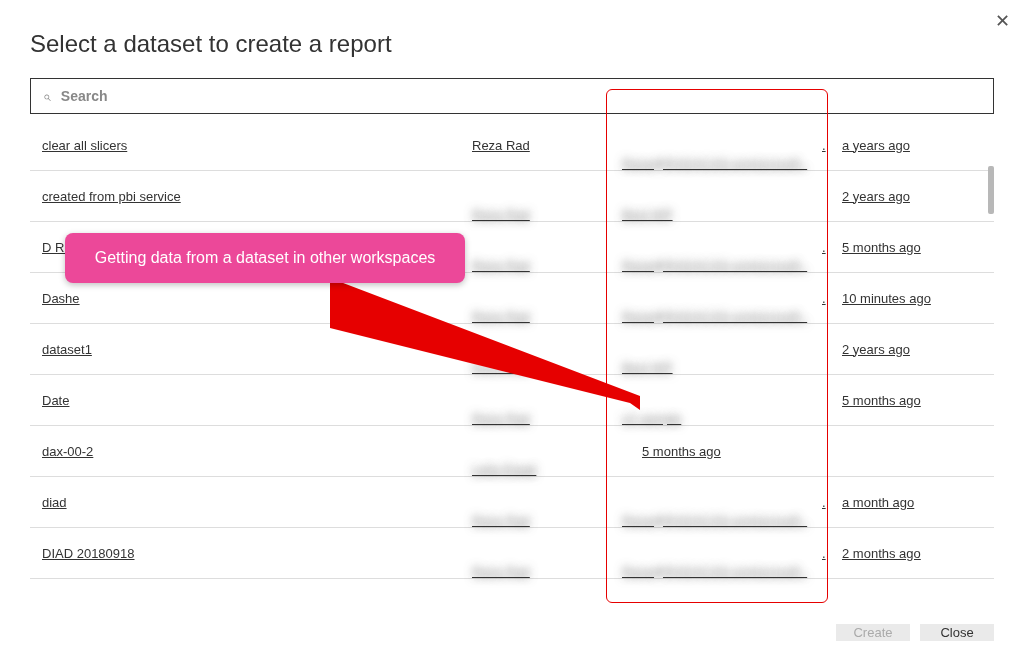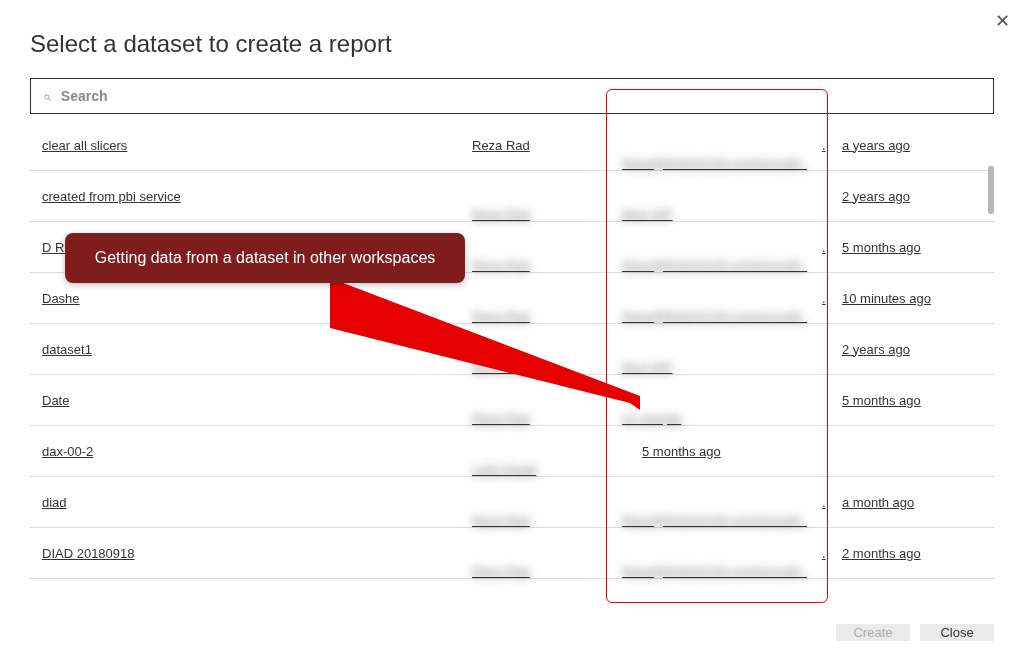--- a/index.html
+++ b/index.html
@@ -120,21 +120,21 @@
     width: 222px;
     height: 514px;
     pointer-events: none;
   }
   
   .callout {
     position: absolute;
     left: 65px;
     top: 233px;
     width: 400px;
-    background: #7f1d1d;
+    background: #ec4899;
     color: #fff;
     border-radius: 8px;
     padding: 14px 22px;
     font-size: 16px;
     text-align: center;
     line-height: 1.35;
     box-shadow: 0 2px 6px rgba(0,0,0,0.25);
     pointer-events: none;
     z-index: 5;
   }

